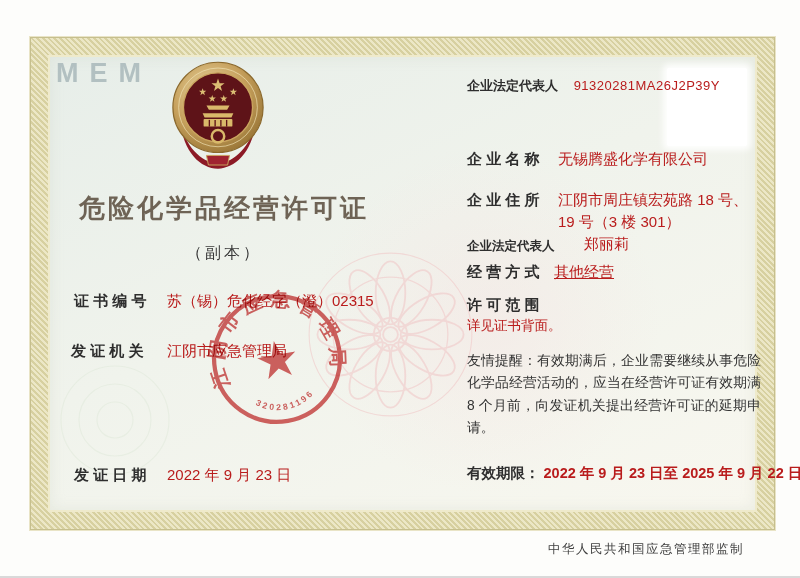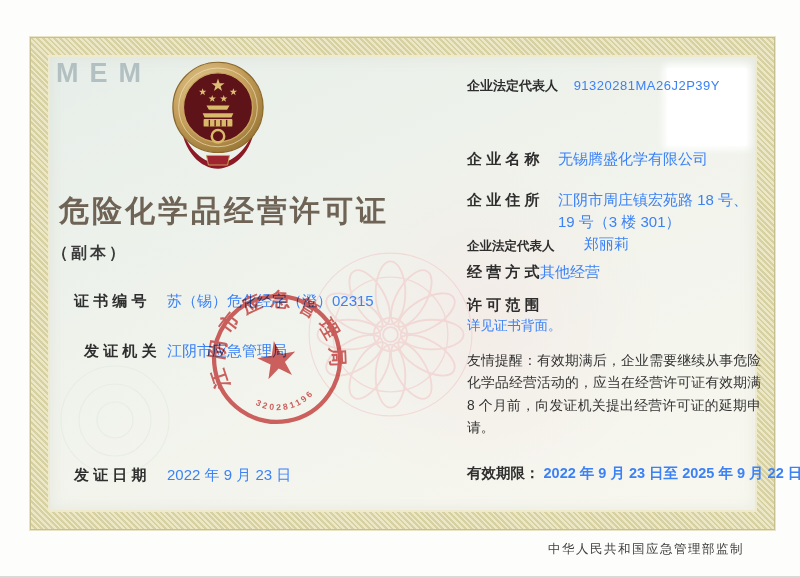--- a/index.html
+++ b/index.html
@@ -19,33 +19,33 @@
   }
   .frame-inner{
     position:absolute;left:20px;top:20px;right:20px;bottom:20px;
     background:
       radial-gradient(circle at 62% 58%, rgba(246,224,224,0.40), rgba(246,224,224,0) 34%),
       linear-gradient(155deg,#e7eee9 0%,#f0f3ec 45%,#f8f7ef 100%);
     box-shadow:0 0 0 2px #efeacb, inset 0 0 14px rgba(190,200,180,0.25);
   }
   .txt{position:absolute;white-space:nowrap;}
   .lbl{font-weight:700;color:#2e2e2e;}
-  .val{font-weight:400;color:#3b82f6;}
+  .val{font-weight:400;color:#b91c1c;}
   
   .mem{
     left:56px;top:58px;font-size:27px;font-weight:700;
     letter-spacing:11px;color:#b2c0c1;
   }
   .cert-title{
     left:52px;top:191px;width:344px;text-align:center;
-    font-size:30px;font-weight:700;letter-spacing:3px;color:#6e6355;
+    font-size:26px;font-weight:700;letter-spacing:3px;color:#6e6355;
   }
   .cert-subtitle{
-    left:52px;top:243px;width:344px;
-    font-size:16px;font-weight:700;letter-spacing:3px;color:#3a3a3a;
+    left:52px;top:243px;width:344px;text-align:center;
+    font-size:16px;font-weight:400;letter-spacing:3px;color:#3a3a3a;
   }
   .row-l{font-size:15px;}
   
   .row-r{font-size:15px;}
   .small-lbl{font-size:12.5px;font-weight:700;color:#2e2e2e;}
   .reminder{
     left:467px;top:350px;width:294px;white-space:normal;
     font-size:13.8px;line-height:1.62;text-align:justify;color:#333;
   }
   .footer{
@@ -143,21 +143,21 @@
 
   <circle cx="50" cy="80" r="6.5" fill="none" stroke="#d9b96a" stroke-width="2.6"></circle>
 </svg>
 
 <div class="txt cert-title">危险化学品经营许可证</div>
 <div class="txt cert-subtitle">（副本）</div>
 
 <div class="txt row-l lbl" style="left:74px;top:292px;">证 书 编 号</div>
 <div class="txt row-l val" style="left:167px;top:292px;">苏（锡）危化经字（澄）02315</div>
 
-<div class="txt row-l lbl" style="left:84px;top:342px;">发 证 机 关</div>
+<div class="txt row-l lbl" style="left:71px;top:342px;">发 证 机 关</div>
 <div class="txt row-l val" style="left:167px;top:342px;">江阴市应急管理局</div>
 
 <div class="txt row-l lbl" style="left:74px;top:466px;">发 证 日 期</div>
 <div class="txt row-l val" style="left:167px;top:466px;">2022 年 9 月 23 日</div>
 
 <div class="white-patch"></div>
 
 <div class="txt" style="left:467px;top:77px;font-size:13px;">
   <span class="lbl">企业法定代表人</span>
   <span class="val" style="margin-left:12px;letter-spacing:0.5px;">91320281MA26J2P39Y</span>
@@ -167,21 +167,21 @@
 <div class="txt row-r val" style="left:558px;top:150px;">无锡腾盛化学有限公司</div>
 
 <div class="txt row-r lbl" style="left:467px;top:191px;">企 业 住 所</div>
 <div class="txt row-r val" style="left:558px;top:191px;text-align:right;">江阴市周庄镇宏苑路 18 号、</div>
 <div class="txt row-r val" style="left:558px;top:213px;">19 号（3 楼 301）</div>
 
 <div class="txt small-lbl" style="left:467px;top:238px;text-align:right;">企业法定代表人</div>
 <div class="txt row-r val" style="left:584px;top:235px;">郑丽莉</div>
 
 <div class="txt row-r lbl" style="left:467px;top:263px;">经 营 方 式</div>
-<div class="txt row-r val" style="left:540px;top:263px;">其他经营</div>
+<div class="txt row-r val" style="left:554px;top:263px;text-decoration:underline;">其他经营</div>
 
 <div class="txt row-r lbl" style="left:467px;top:296px;">许 可 范 围</div>
 <div class="txt val" style="left:467px;top:317px;font-size:13.5px;">详见证书背面。</div>
 
 <div class="txt reminder">友情提醒：有效期满后，企业需要继续从事危险化学品经营活动的，应当在经营许可证有效期满 8 个月前，向发证机关提出经营许可证的延期申请。</div>
 
 <div class="txt" style="left:467px;top:464px;font-size:14.5px;">
   <span class="lbl">有效期限：</span>
   <span class="val" style="font-weight:600;">2022 年 9 月 23 日至 2025 年 9 月 22 日</span>
 </div>

